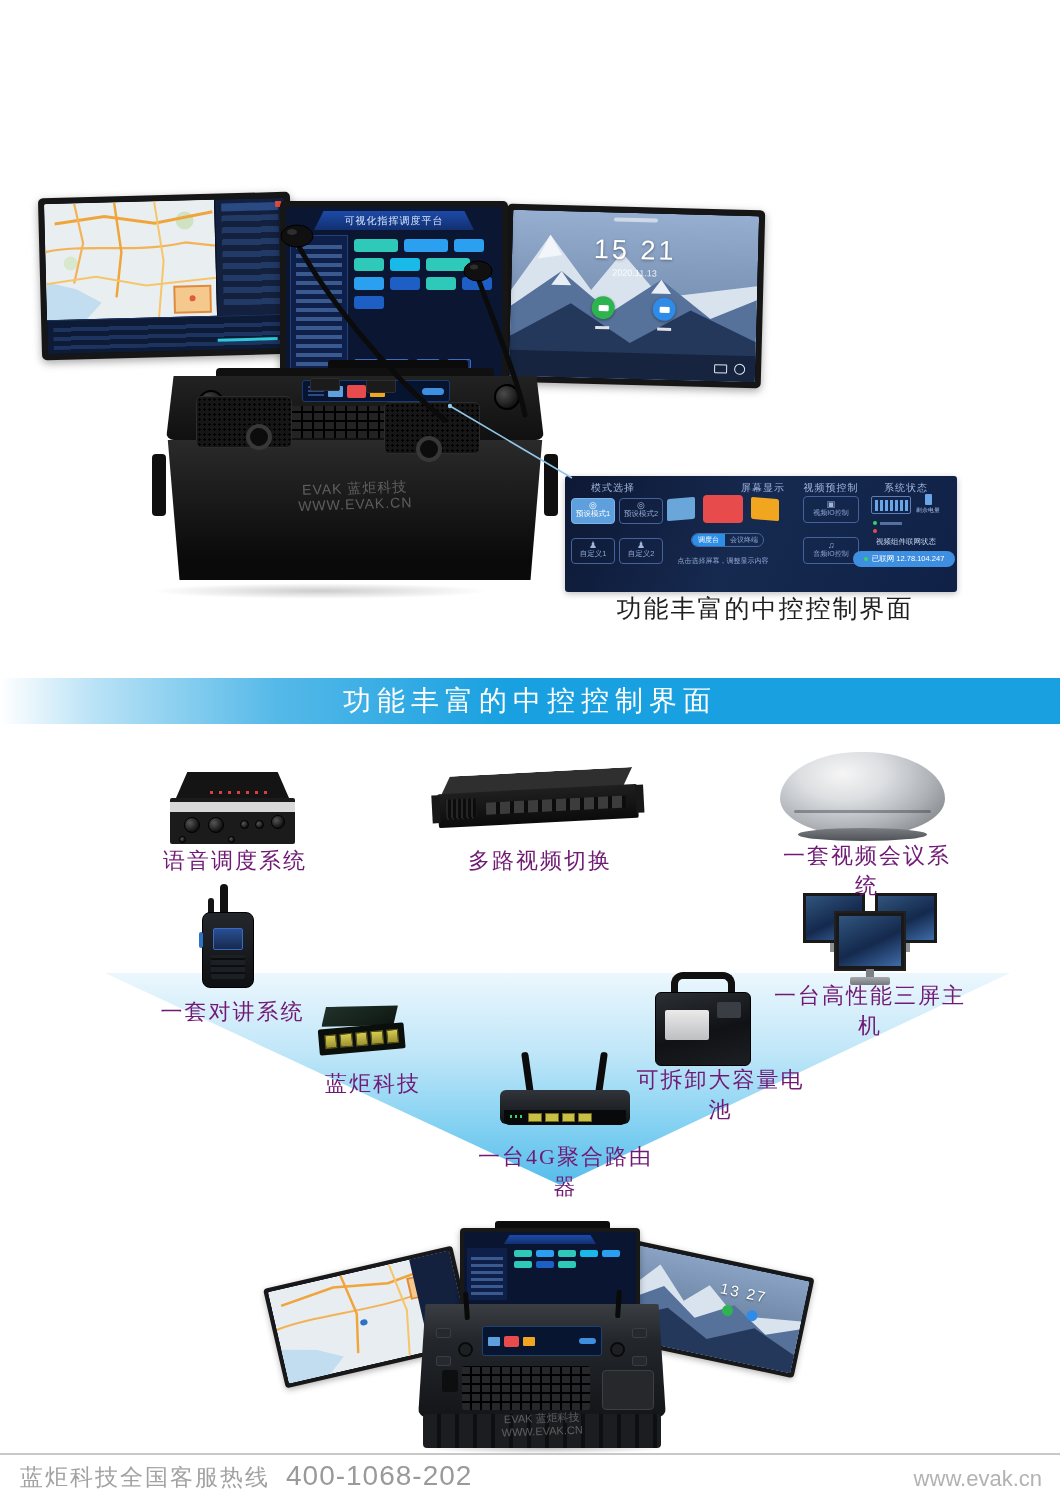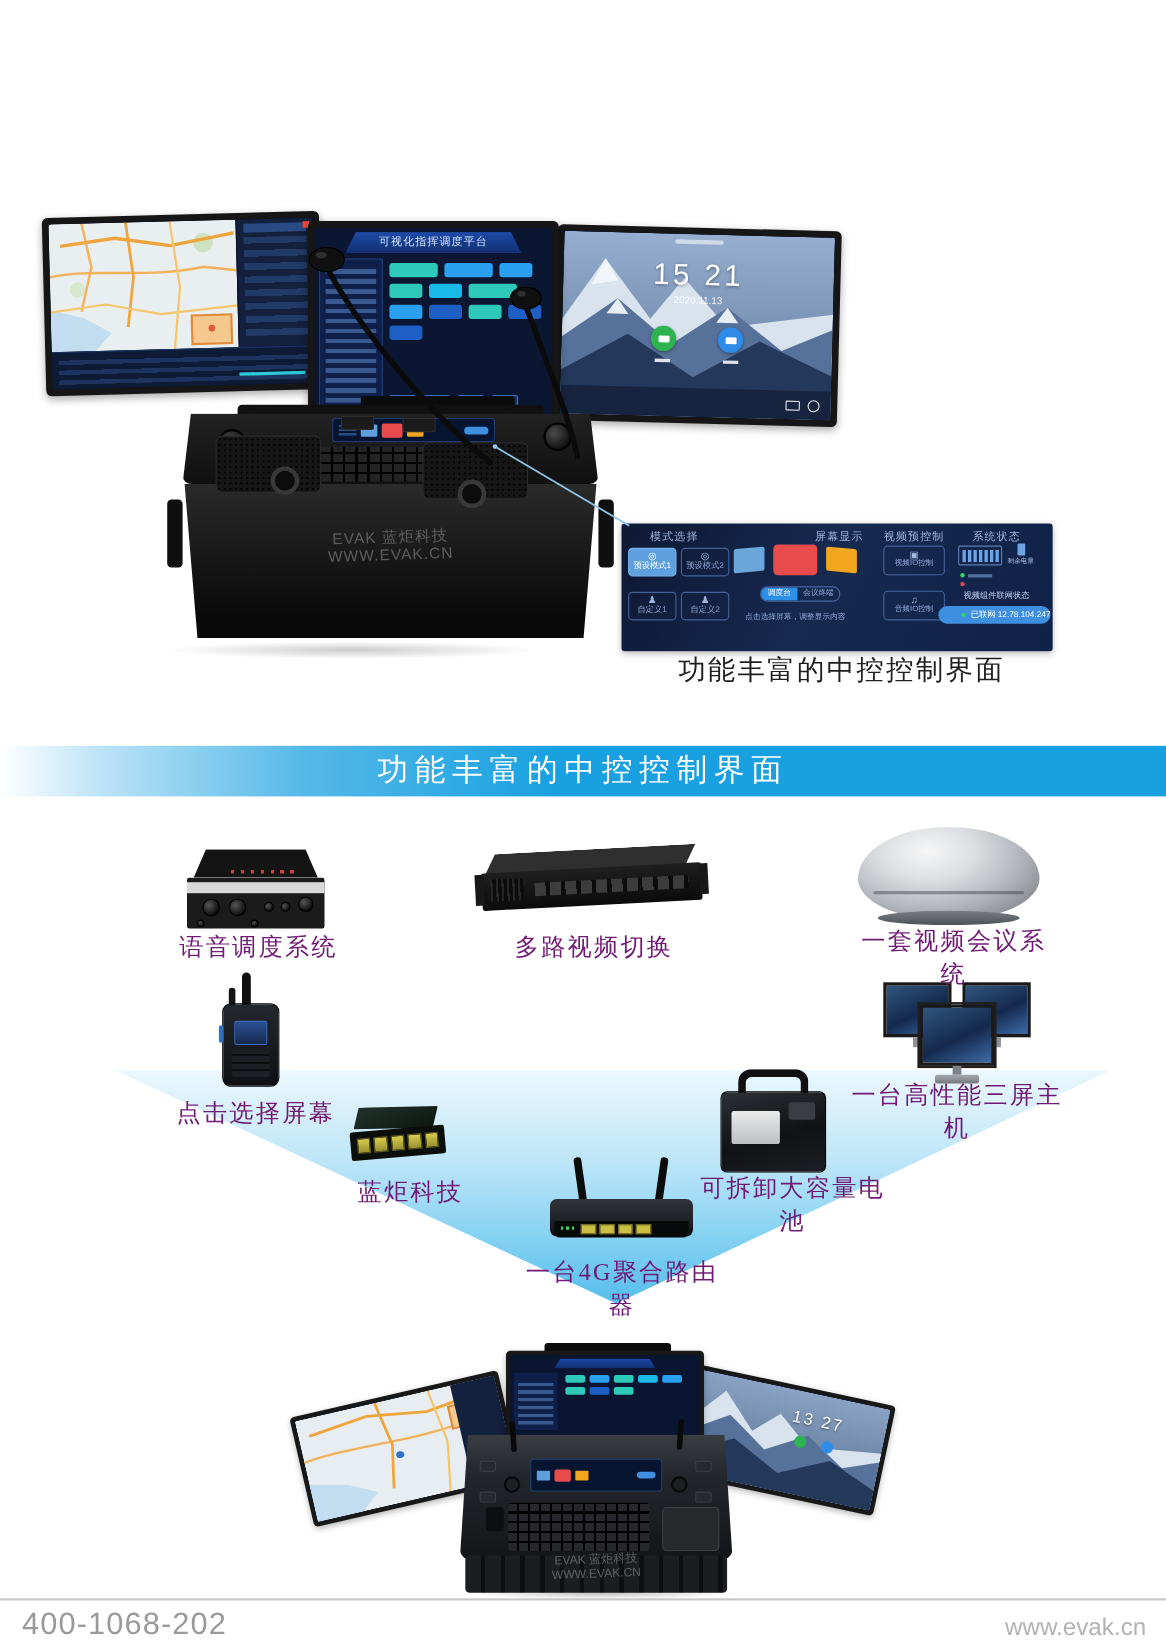--- a/index.html
+++ b/index.html
@@ -146,21 +146,21 @@
   #batside{position:absolute;left:350px;top:18px;width:26px;text-align:center}
   #batside .mini{width:7px;height:11px;background:#6aa5e8;margin:0 auto 1px;border-radius:1px}
   #batside .t{font-size:6px;color:#9fb6dc}
   .dotrow{position:absolute;left:308px;display:flex;align-items:center;gap:3px}
   #dr1{top:45px}#dr2{top:53px}
   .dot{width:4px;height:4px;border-radius:50%}
   .dgreen{background:#35d469}.dred{background:#e84b4c}
   .dbar{width:22px;height:3px;background:#56709e}
   #netlab{position:absolute;left:296px;top:61px;width:90px;text-align:center;font-size:7.5px;color:#c5d6f0}
   #netpill{position:absolute;left:288px;top:75px;width:102px;height:16px;background:#3f8fe0;border-radius:8px;
-           color:#fff;font-size:7.5px;line-height:16px;text-align:right}
+           color:#fff;font-size:7.5px;line-height:16px;text-align:center}
   #netpill .dot{display:inline-block;margin-right:2px;vertical-align:middle}
 
   #cap1{position:absolute;left:600px;top:592px;width:330px;text-align:center;font-size:25px;color:#1f1f1f;
         letter-spacing:2px}
 
   
   #vbg{position:absolute;left:105px;top:973px;width:905px;height:212px;
        background:linear-gradient(180deg,#ecf7fd 0%,#bfe6f8 38%,#84d1f2 72%,#55bdeb 100%);
        clip-path:polygon(0 0,100% 0,50.3% 100%)}
   .mlabel{position:absolute;font-size:22px;color:#701a75;letter-spacing:2px;text-align:center;z-index:6}
@@ -628,21 +628,21 @@
       <div class="rport"></div>
       <div class="rport"></div>
       <div class="rport"></div>
       <div class="rport"></div>
     </div>
   </div>
 
   <div class="mlabel" id="ml1">语音调度系统</div>
   <div class="mlabel" id="ml2">多路视频切换</div>
   <div class="mlabel" id="ml3">一套视频会议系统</div>
-  <div class="mlabel" id="ml4">点击选择屏幕</div>
+  <div class="mlabel" id="ml4">一套对讲系统</div>
   <div class="mlabel" id="ml5">一台高性能三屏主机</div>
   <div class="mlabel" id="ml6">蓝炬科技</div>
   <div class="mlabel" id="ml7">可拆卸大容量电池</div>
   <div class="mlabel" id="ml8">一台4G聚合路由器</div>
 
   <div id="device-bottom">
     <div id="bbracket"></div>
 
     <div class="bscr" id="bscr-left">
       <div class="bscr-in">
@@ -724,17 +724,18 @@
       <div class="bb-wm">
         <div>EVAK 蓝炬科技</div>
         <div>WWW.EVAK.CN</div>
       </div>
     </div>
     <div id="bshadow"></div>
   </div>
 
   <div id="footline"></div>
   <div id="foot-left">
+    <span class="lab">蓝炬科技全国客服热线</span>
     <span class="phone">400-1068-202</span>
   </div>
   <div id="foot-right">www.evak.cn</div>
 
 </div>
 
 </body></html>

